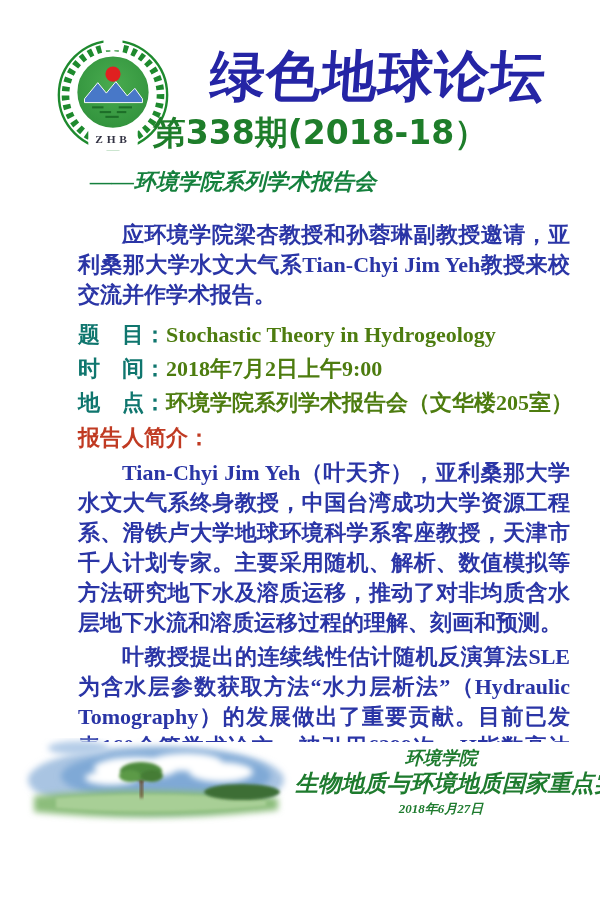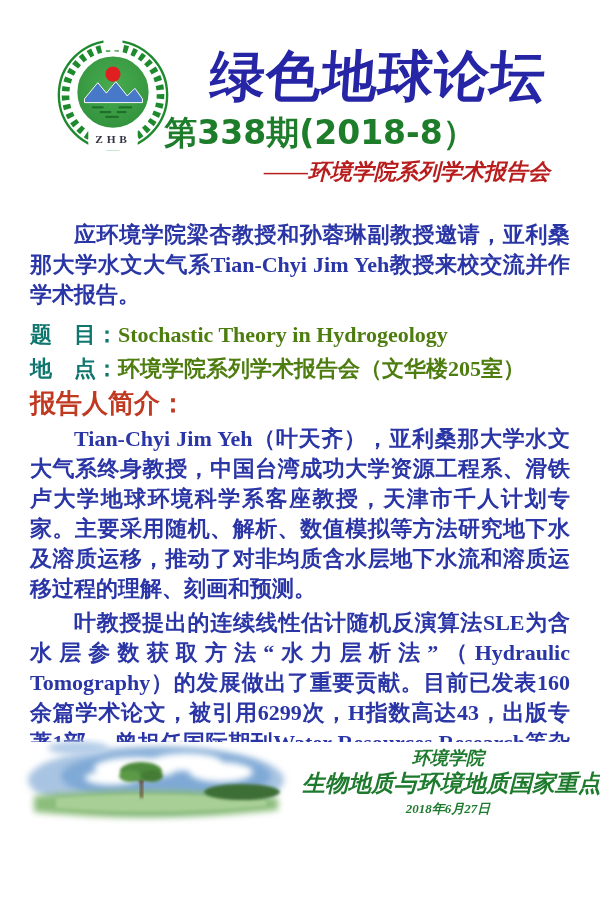--- a/index.html
+++ b/index.html
@@ -18,51 +18,51 @@
     color:#2525a5; letter-spacing:1px; transform:skewX(-4deg);
     white-space:nowrap;
   }
   .issue-line{
     position:absolute; left:90px; top:113px; width:460px;
     text-align:center; font-size:33px; line-height:40px; font-weight:bold;
     color:#1e7d2a; font-family:"DejaVu Sans","Liberation Sans",sans-serif;
     white-space:nowrap;
   }
   .series-line{
-    position:absolute; left:90px; top:158px; width:460px;
-    text-align:right; font-size:22px; line-height:28px; font-weight:bold;
-    font-style:italic; color:#b91c1c; white-space:nowrap;
+    position:absolute; left:90px; top:168px; width:460px;
+    text-align:left; font-size:22px; line-height:28px; font-weight:bold;
+    font-style:italic; color:#15803d; white-space:nowrap;
   }
   
-  .main{height:532px; padding:0 30px; overflow:hidden;}
+  .main{height:532px; padding:0 30px; overflow:hidden;margin-left:48px;}
   .intro{
     margin:10px 0 8px 0; font-size:22px; line-height:30px; font-weight:bold;
     color:#2a35a6; text-indent:2em; text-align:justify;
   }
   .detail-row{font-size:22px; line-height:34px; font-weight:bold; white-space:nowrap;}
   .dlabel{color:#0f766e;}
   .dvalue{color:#4d7c0f;}
-  .bio-heading{font-size:26px; line-height:32px; font-weight:bold; color:#c03a22; margin-top:2px;}
+  .bio-heading{font-size:22px; line-height:32px; font-weight:bold; color:#c03a22; margin-top:2px;}
   .bio{
     margin:4px 0 0 0; font-size:22px; line-height:30px; font-weight:bold;
     color:#2a35a6; text-indent:2em; text-align:justify;
   }
   
   .welcome-wrap{position:relative; height:78px;}
   .ribbon{position:absolute; left:6px; top:16px; z-index:0;}
   .welcome-text{
     position:relative; z-index:1; margin:0 0 0 34px;
     font-size:50px; line-height:74px; font-weight:bold; white-space:nowrap;
   }
   .welcome-text span{text-shadow:3px 4px 2px #bcbcbc;}
   
   .footer{position:relative; height:80px;}
   .landscape{position:absolute; left:16px; top:-4px;}
   .footer-text{
-    position:absolute; left:302px; top:4px; width:292px; text-align:center;
+    position:absolute; left:295px; top:4px; width:292px; text-align:center;
     color:#1e7b2e; font-weight:bold; font-style:italic;
   }
   .footer-org{font-size:18px; line-height:25px;}
   .footer-lab{font-size:23px; line-height:25px; white-space:nowrap;}
   .footer-date{font-size:13px; line-height:26px;}
 </style>
 </head>
 <body>
 
 <div class="poster">
@@ -91,29 +91,32 @@
         <line x1="38" y1="73" x2="50" y2="73"></line>
           <line x1="66" y1="73" x2="80" y2="73"></line>
         <line x1="46" y1="78" x2="58" y2="78"></line>
           <line x1="64" y1="78" x2="74" y2="78"></line>
         <line x1="52" y1="83" x2="66" y2="83"></line>
       </g>
       <text x="60" y="110" text-anchor="middle" font-size="12" font-weight="bold" letter-spacing="4" fill="#333344" font-family="Liberation Serif, DejaVu Serif, serif">ZHB</text>
     </svg>
 
     <h1 class="forum-title">绿色地球论坛</h1>
-    <div class="issue-line">第338期(2018-8）</div>
+    <div class="issue-line">第338期(2018-18）</div>
     <div class="series-line">——环境学院系列学术报告会</div>
   </div>
 
   <div class="main">
     <p class="intro">应环境学院梁杏教授和孙蓉琳副教授邀请，亚利桑那大学水文大气系Tian-Chyi Jim Yeh教授来校交流并作学术报告。</p>
 
     <div class="detail-row">
       <span class="dlabel">题　目：</span><span class="dvalue">Stochastic Theory in Hydrogeology</span>
+    </div>
+    <div class="detail-row">
+      <span class="dlabel">时　间：</span><span class="dvalue">2018年7月2日上午9:00</span>
     </div>
     <div class="detail-row">
       <span class="dlabel">地　点：</span><span class="dvalue">环境学院系列学术报告会（文华楼205室）</span>
     </div>
 
     <div class="bio-heading">报告人简介：</div>
     <p class="bio">Tian-Chyi Jim Yeh（叶天齐），亚利桑那大学水文大气系终身教授，中国台湾成功大学资源工程系、滑铁卢大学地球环境科学系客座教授，天津市千人计划专家。主要采用随机、解析、数值模拟等方法研究地下水及溶质运移，推动了对非均质含水层地下水流和溶质运移过程的理解、刻画和预测。</p>
     <p class="bio">叶教授提出的连续线性估计随机反演算法SLE为含水层参数获取方法“水力层析法”（Hydraulic Tomography）的发展做出了重要贡献。目前已发表160余篇学术论文，被引用6299次，H指数高达43，出版专著1部 。曾担任国际期刊Water Resources Research等杂志的副主编以及美国能源部、环保局、国防部以及美国国家自然科学基金的项目评审专家。</p>
   </div>
 

